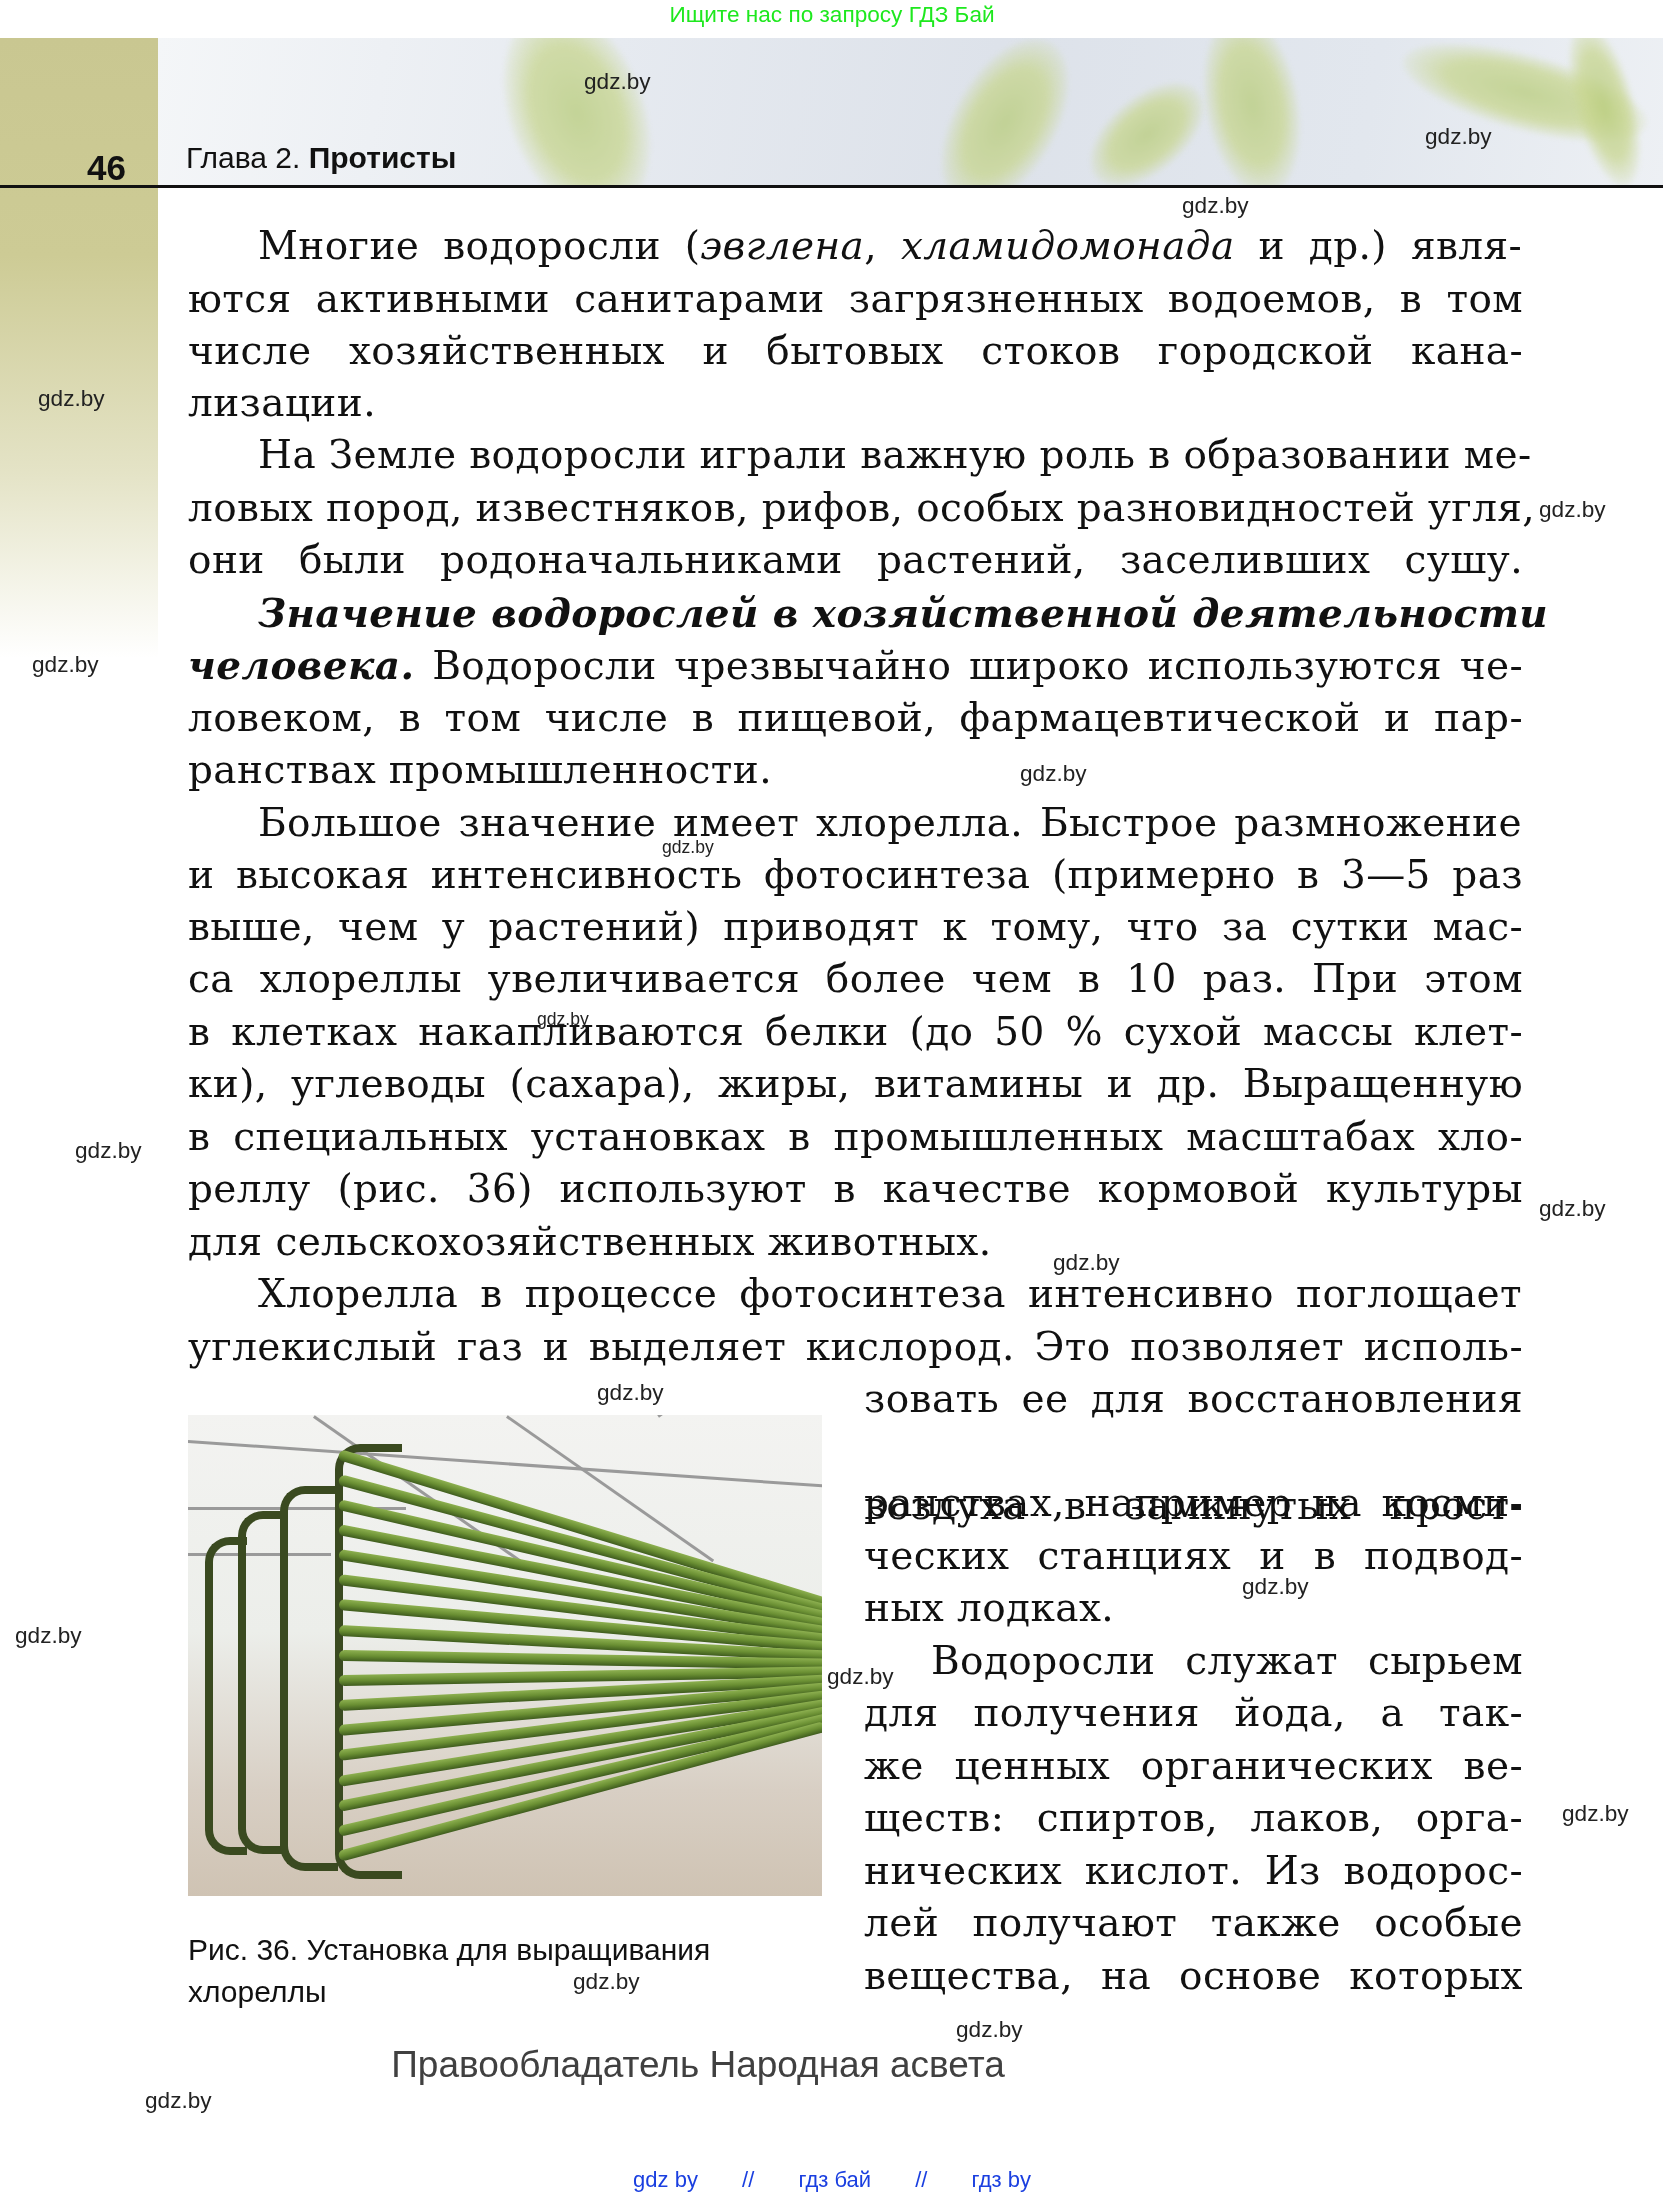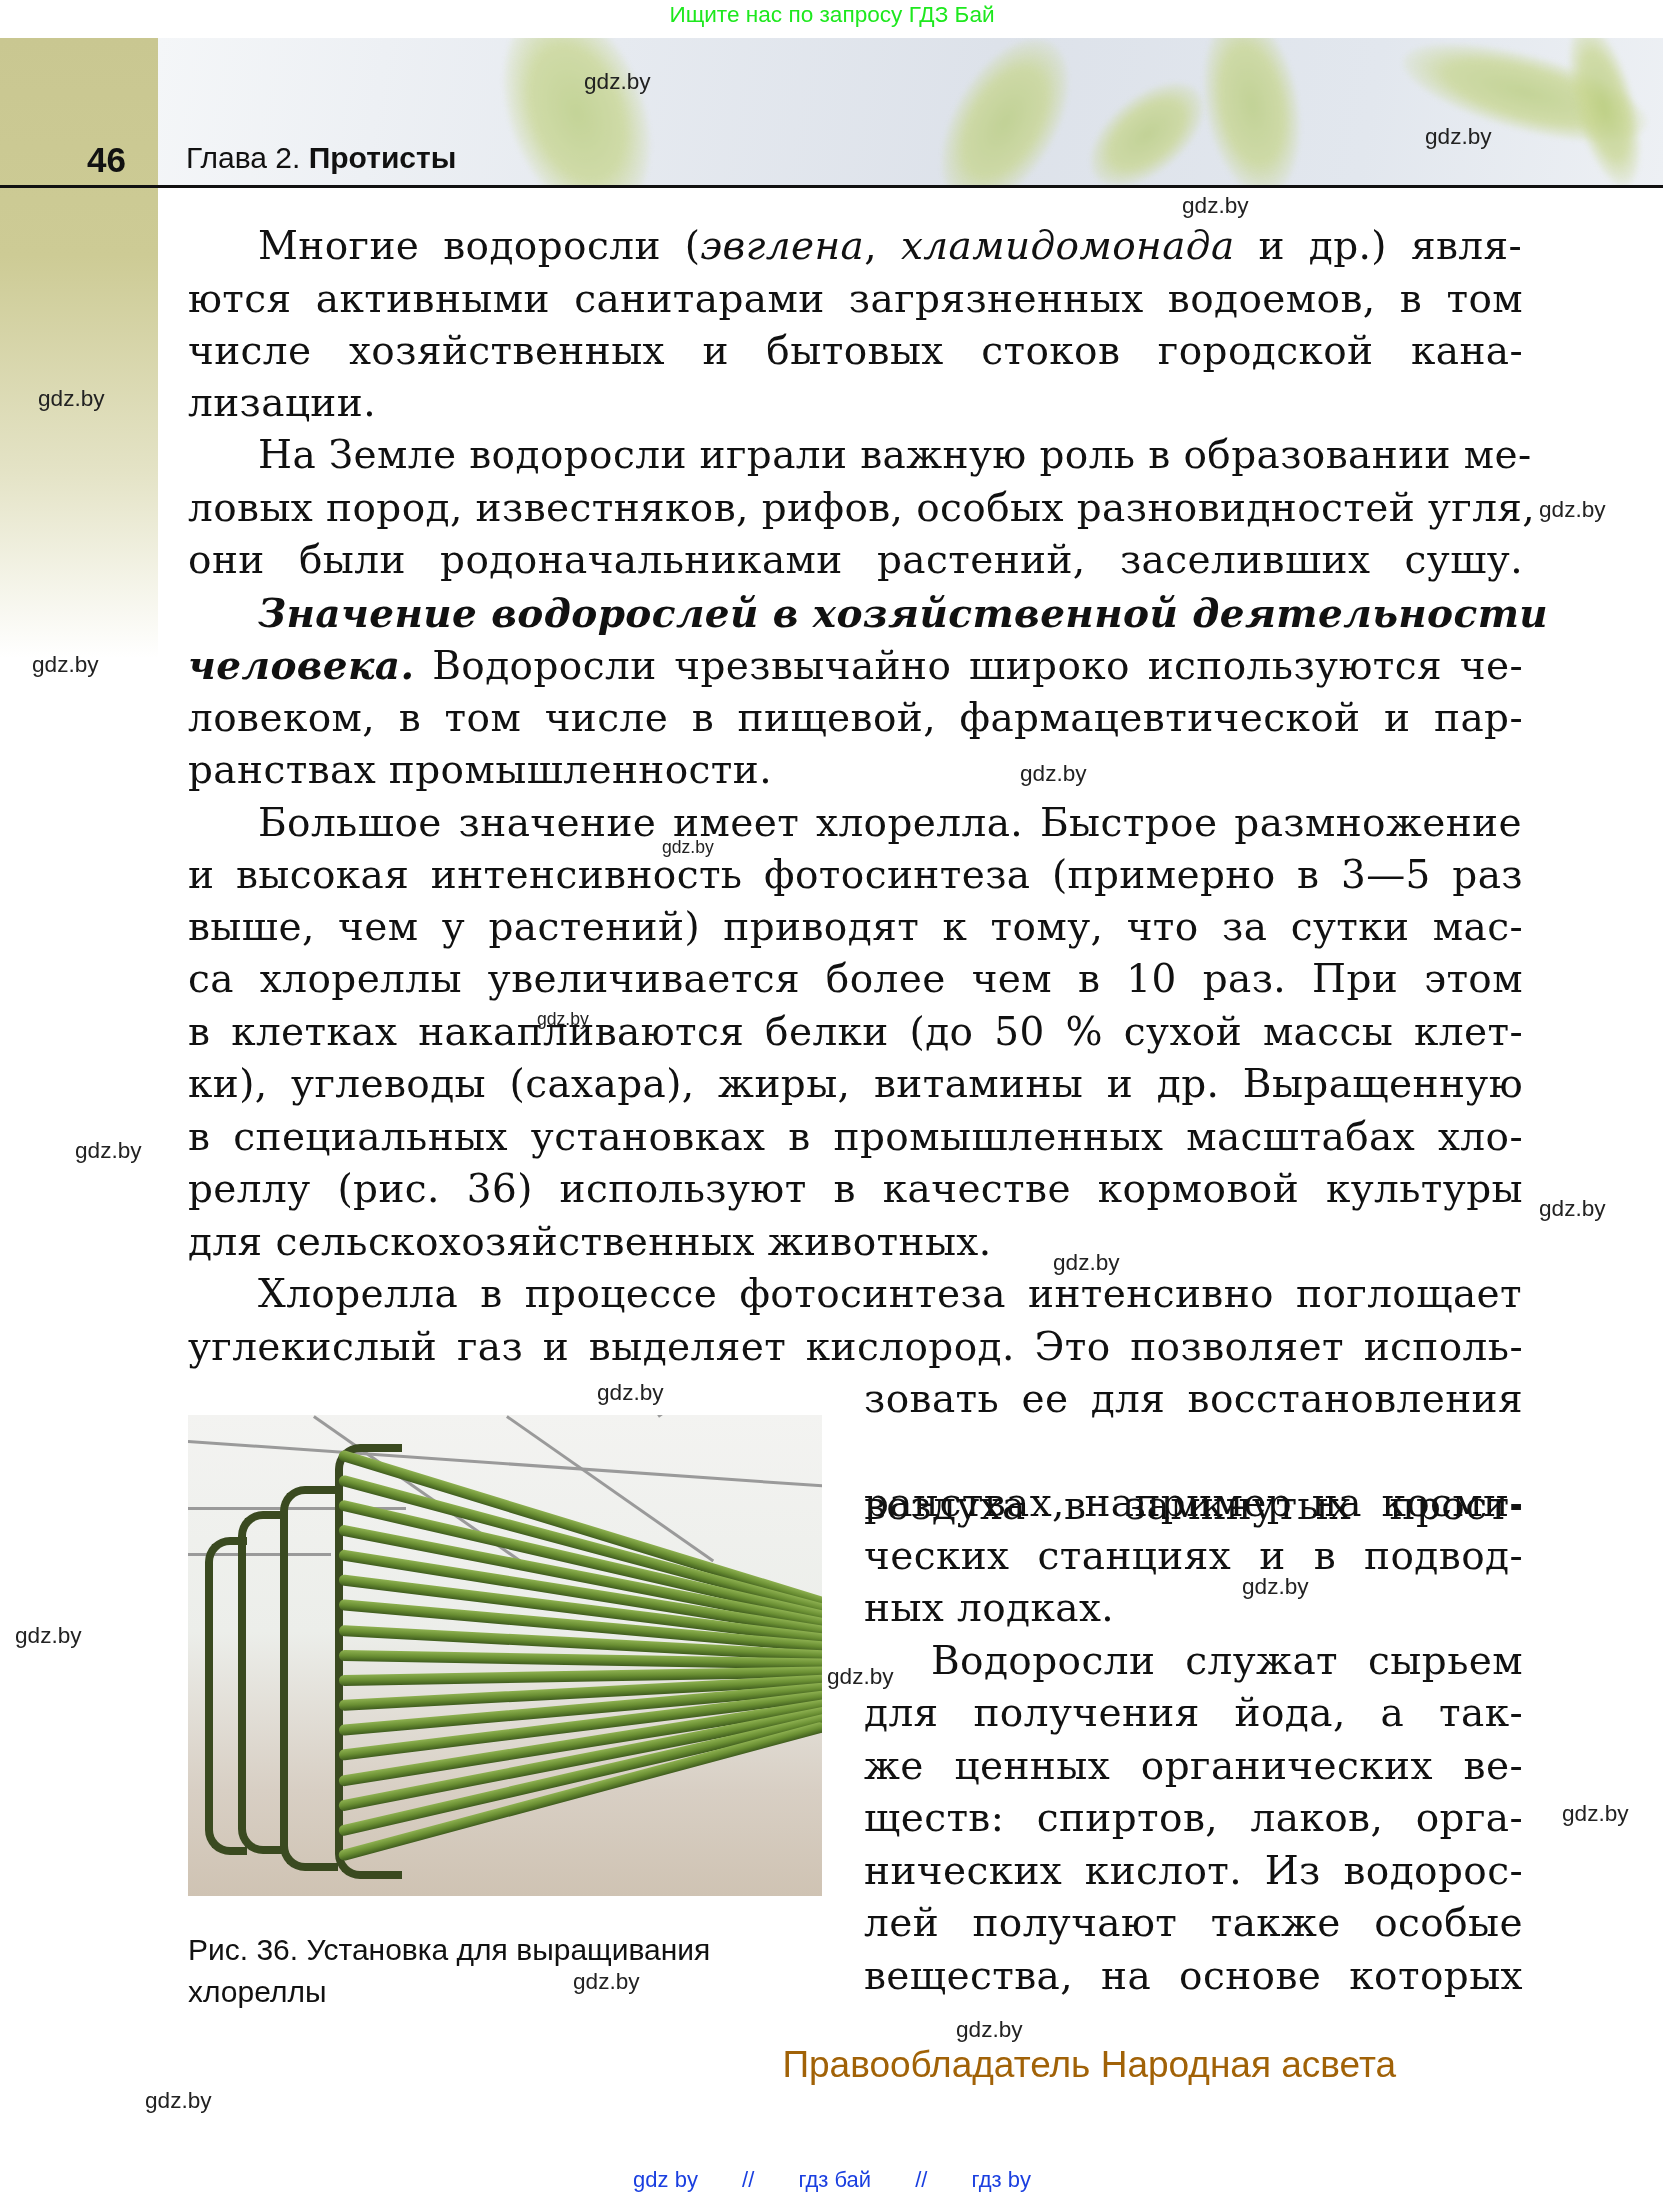--- a/index.html
+++ b/index.html
@@ -17,21 +17,21 @@
     background:linear-gradient(to bottom, #c9c791 0%, #cdcb95 35%, #e4e3c6 70%, #ffffff 100%);
   }
   .header-banner {
     left:158px; top:38px; width:1505px; height:148px; overflow:hidden;
     background:linear-gradient(100deg, #f4f6f8 0%, #e6eaf0 30%, #dde2ea 55%, #e2e7ee 80%, #edf0f4 100%);
   }
   .blob { position:absolute; border-radius:50%; filter:blur(2.5px); opacity:.75;
     background:radial-gradient(ellipse at center, #b8cc7a 0%, #c8d690 45%, rgba(210,220,170,0) 75%); }
   .header-rule { left:0; top:185px; width:1664px; height:2.5px; background:#111; }
   .page-number {
-    left:87px; top:140px; font-family:"Liberation Sans", sans-serif;
+    left:87px; top:148px; font-family:"Liberation Sans", sans-serif;
     font-weight:bold; font-size:35px; color:#111;
   }
   .chapter-title {
     left:186px; top:141px; font-family:"Liberation Sans", sans-serif;
     font-size:30px; color:#111;
   }
   .chapter-title b { font-weight:bold; }
   .wm {
     font-family:"Liberation Sans", sans-serif; font-size:22.6px; color:#222; white-space:nowrap;
   }
@@ -57,22 +57,22 @@
     transform-origin:left center;
   }
   .photo .bend {
     position:absolute; border-radius:25px 0 0 25px; border:8.4px solid #3a4a20; border-right:none;
   }
   .caption {
     left:188px; top:1929px; font-family:"Liberation Sans", sans-serif; font-size:30px;
     line-height:42px; color:#111; width:637px;
   }
   .copyright {
-    left:0; width:1396px; top:2044px; text-align:right;
-    font-family:"Liberation Sans", sans-serif; font-size:37px; color:#a16207;
+    left:0; width:1396px; top:2044px; text-align:center;
+    font-family:"Liberation Sans", sans-serif; font-size:37px; color:#404040;
   }
   .footer-links {
     left:0; width:1664px; top:2167px; text-align:center;
     font-family:"Liberation Sans", sans-serif; font-size:22px; color:#1a3fe0;
   }
   .footer-links span { margin:0 19px; }
 </style>
 </head>
 <body>
 

